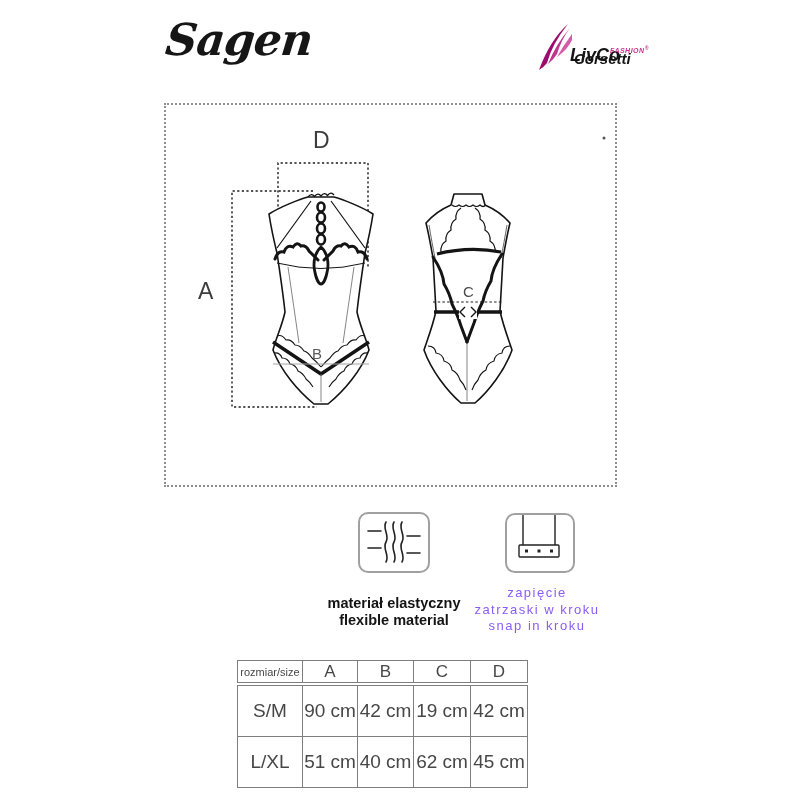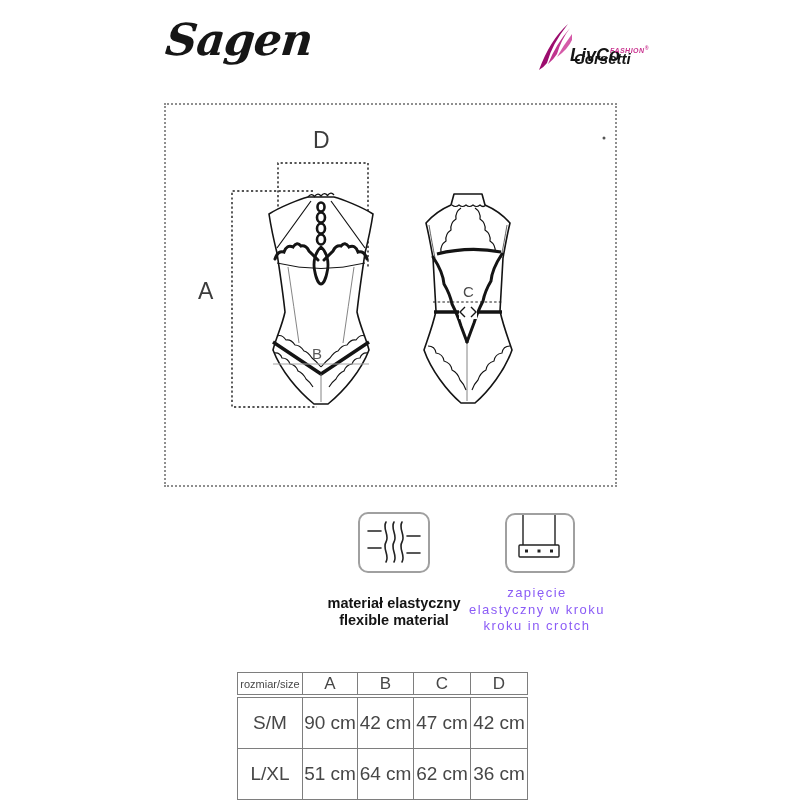--- a/index.html
+++ b/index.html
@@ -45,21 +45,21 @@
     position:absolute;left:299px;top:595px;width:190px;text-align:center;
     font-size:14.5px;line-height:17px;font-weight:700;color:#141414;
   }
   .caption-snap{
     position:absolute;left:455px;top:585px;width:164px;text-align:center;
     font-size:13px;line-height:16.5px;font-weight:400;color:#8b5cf6;
     letter-spacing:1.5px;
   }
   
   .size-table-wrap{position:absolute;left:237px;top:660px;}
-  table{border-collapse:collapse;table-layout:fixed;margin-top:12px;}
+  table{border-collapse:collapse;table-layout:fixed;}
   td{
     border:1px solid #7e7e7e;text-align:center;vertical-align:middle;
     color:#474747;padding:0;
   }
   .tbl-head td{height:21px;font-size:17px;}
   .tbl-head td.rozmiar{font-size:11px;}
   .tbl-body{margin-top:2px;}
   .tbl-body td{height:50px;font-size:19px;}
   .c0{width:65px;} .c1{width:55px;} .c2{width:56px;} .c3{width:57px;} .c4{width:57px;}
 </style>
@@ -191,22 +191,22 @@
         <path d="M16,0 L16,30 M48,0 L48,30"></path>
         <rect x="12" y="30" width="40" height="12" rx="1"></rect>
       </g>
       <rect x="18" y="34.5" width="3" height="3" fill="#222"></rect>
       <rect x="30.5" y="34.5" width="3" height="3" fill="#222"></rect>
       <rect x="43" y="34.5" width="3" height="3" fill="#222"></rect>
     </svg>
   </div>
   <div class="caption-snap">
     <div>zapięcie</div>
-    <div>elastyczny w kroku</div>
-    <div>kroku in crotch</div>
+    <div>zatrzaski w kroku</div>
+    <div>snap in kroku</div>
   </div>
 
   <div class="size-table-wrap">
     <table class="tbl-head">
       <colgroup>
           <col class="c0">
           <col class="c1">
           <col class="c2">
           <col class="c3">
           <col class="c4">
@@ -227,27 +227,27 @@
           <col class="c1">
           <col class="c2">
           <col class="c3">
           <col class="c4">
         </colgroup>
       <tbody>
           <tr>
         <td>S/M</td>
         <td>90 cm</td>
         <td>42 cm</td>
-        <td>47 cm</td>
+        <td>19 cm</td>
         <td>42 cm</td>
       </tr>
       <tr>
         <td>L/XL</td>
         <td>51 cm</td>
-        <td>64 cm</td>
+        <td>40 cm</td>
         <td>62 cm</td>
-        <td>36 cm</td>
+        <td>45 cm</td>
       </tr>
     </tbody>
       </table>
   </div>
 
 </div>
 
 </body></html>

